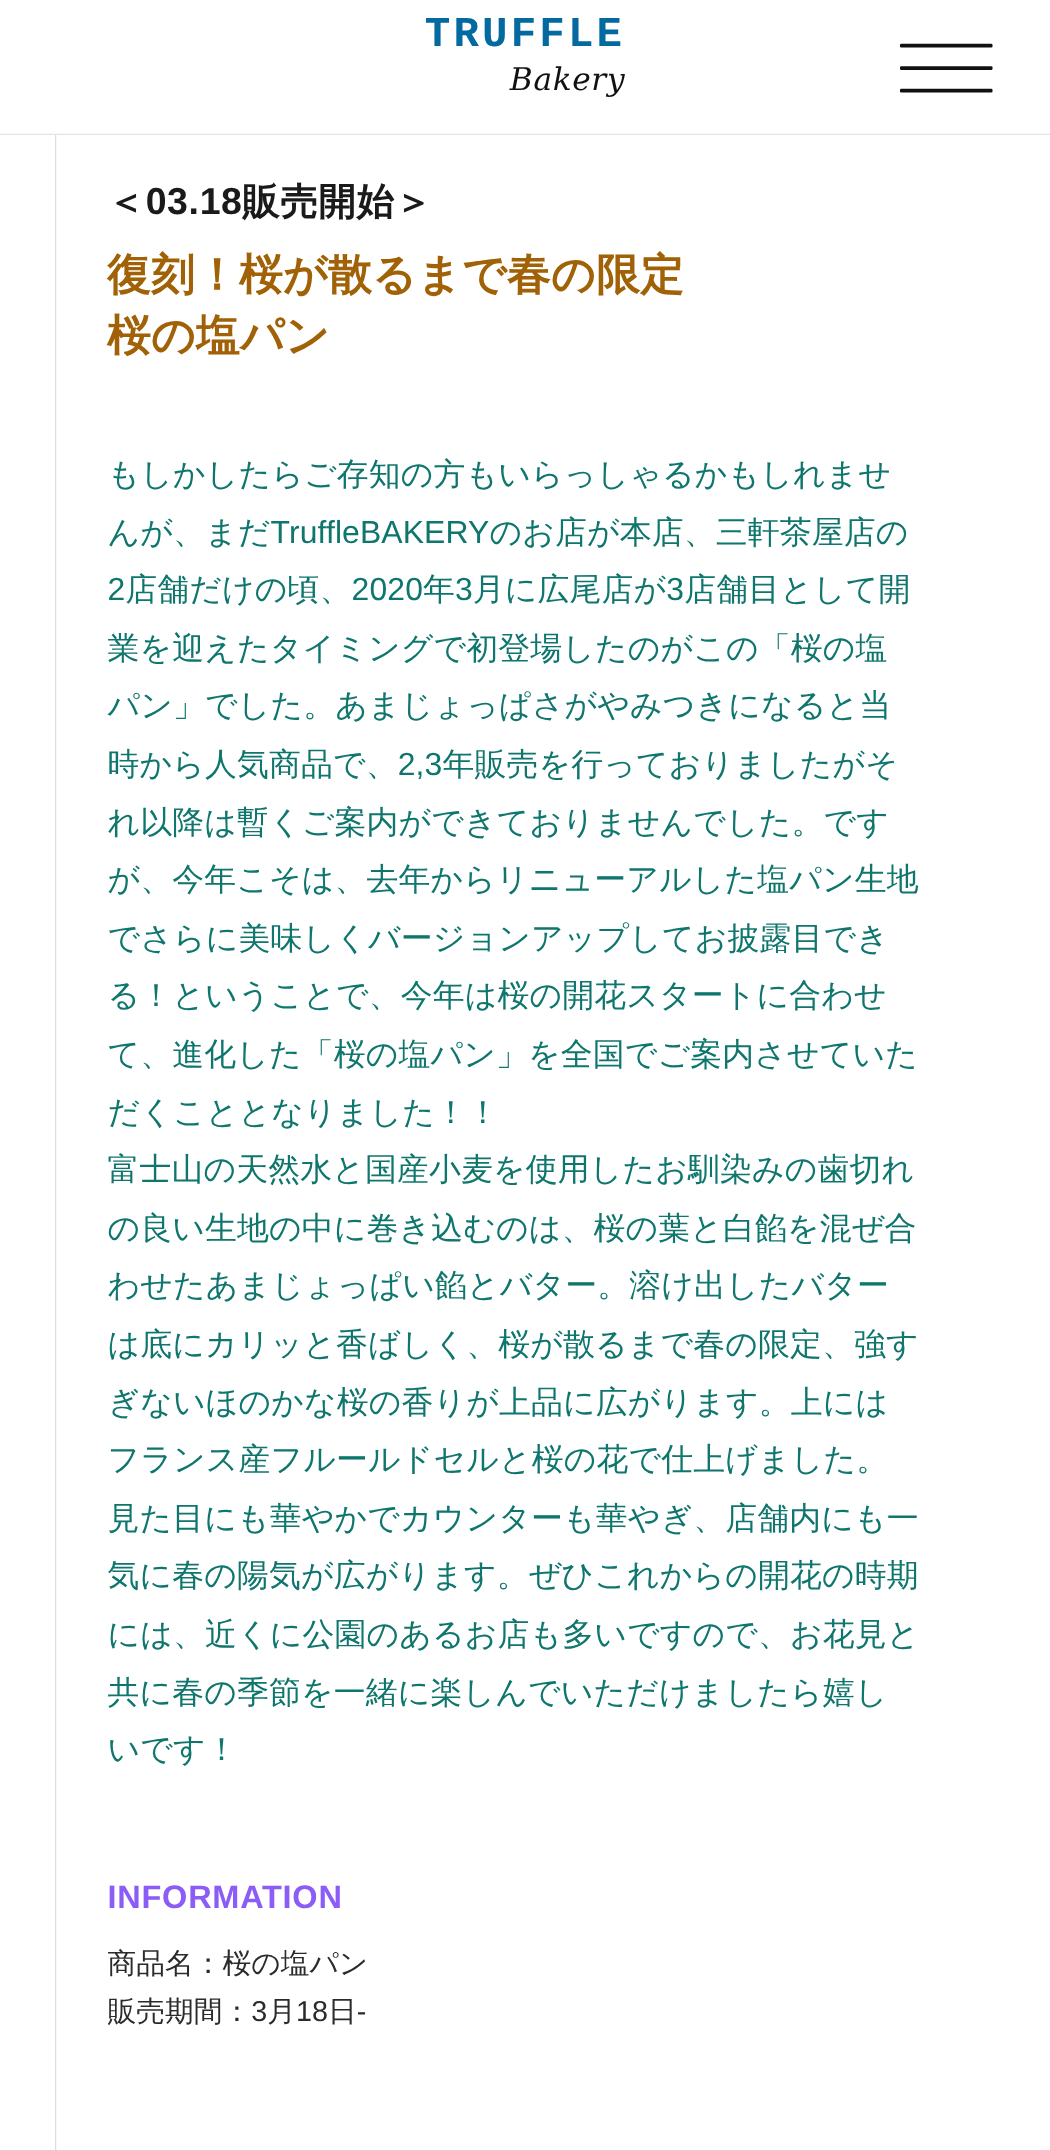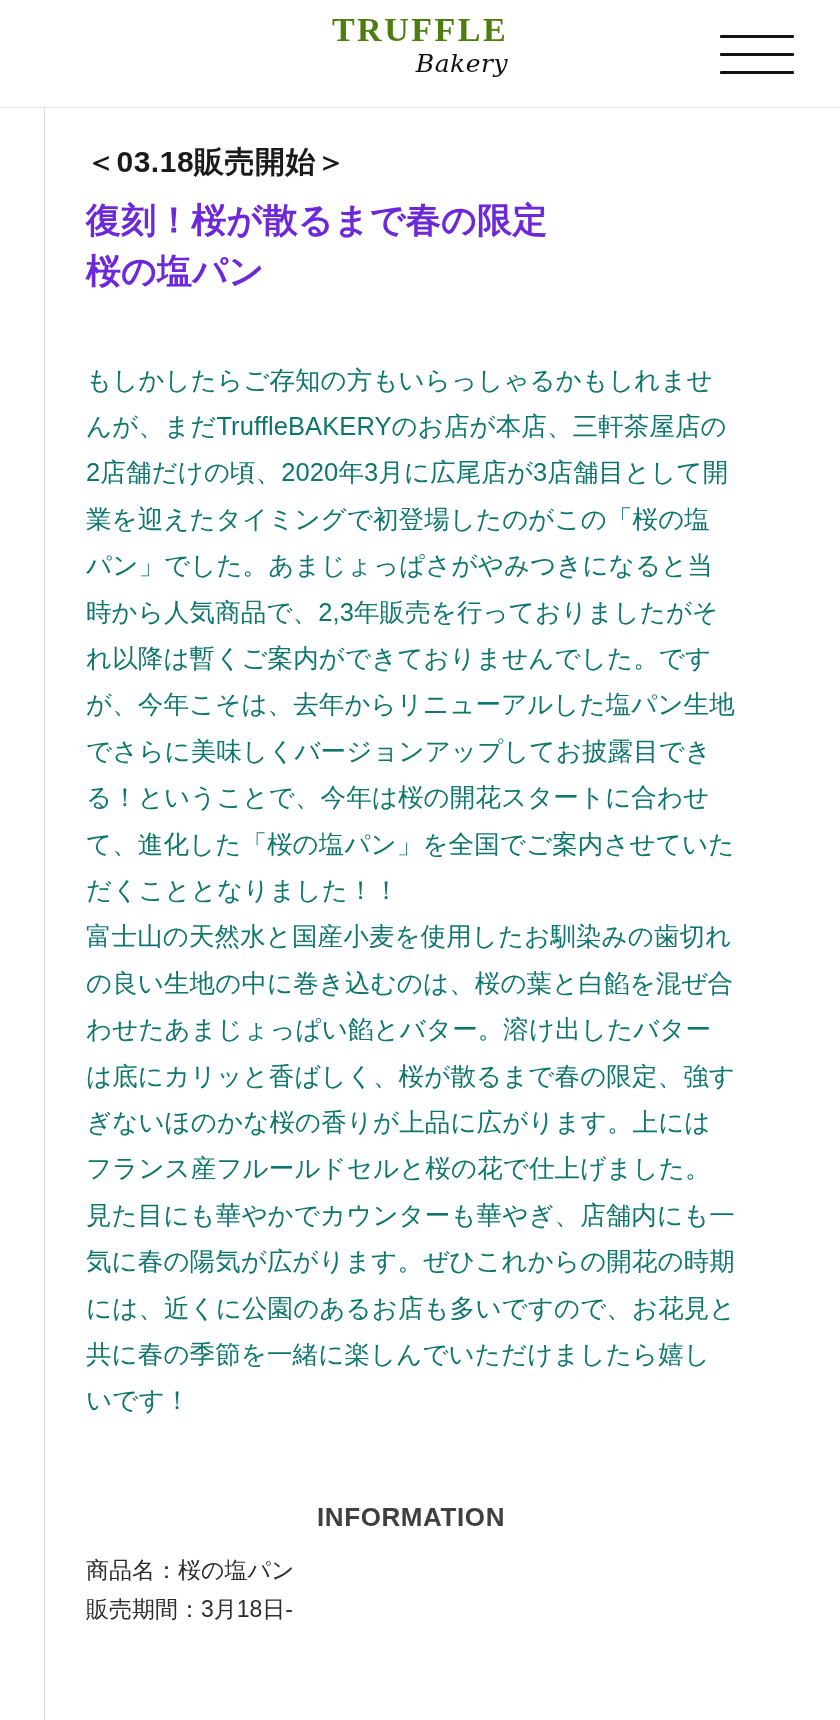--- a/index.html
+++ b/index.html
@@ -26,25 +26,25 @@
   }
   .brand {
     position: absolute;
     left: 50%;
     top: 12px;
     transform: translateX(-50%);
     text-align: center;
     user-select: none;
   }
   .brand-main {
-    font-family: Liberation Serif, serif;
+    font-family: Liberation Mono, monospace;
     font-size: 34px;
     letter-spacing: 2.5px;
     font-weight: 700;
-    color: #4d7c0f;
+    color: #0369a1;
     line-height: 1.05;
   }
   .brand-sub {
     font-family: "DejaVu Serif", serif;
     font-style: italic;
     font-size: 25px;
     color: #111111;
     line-height: 1.1;
     margin-top: 2px;
     letter-spacing: 0.5px;
@@ -93,49 +93,48 @@
     font-size: 30px;
     font-weight: 700;
     color: #1a1a1a;
     letter-spacing: 0.5px;
     margin: 0 0 14px 0;
     line-height: 1.3;
   }
   .headline {
     font-size: 35px;
     font-weight: 700;
-    color: #6d28d9;
+    color: #a16207;
     line-height: 1.45;
     margin: 0;
     letter-spacing: 0.2px;
   }
-  .headline .line2 { display: block; }
+  .headline .line2 { display: block; font-family: Liberation Mono, monospace; }
 
   .body-copy {
     margin: 60px 0 0 0;
     font-size: 25.5px;
     line-height: 1.82;
     color: #0f766e;
     letter-spacing: 0.1px;
     text-align: left;
   }
   .body-copy p {
     margin: 0;
   }
 
   .info-block {
     margin-top: 78px;
   }
   .info-title {
     font-size: 26px;
     font-weight: 700;
-    color: #404040;
+    color: #8b5cf6;
     letter-spacing: 0.6px;
     margin: 0 0 18px 0;
-    text-align: center;
   }
   .info-line {
     font-size: 23px;
     line-height: 1.72;
     color: #2b2b2b;
     margin: 0;
   }
 </style>
 </head>
 <body>

